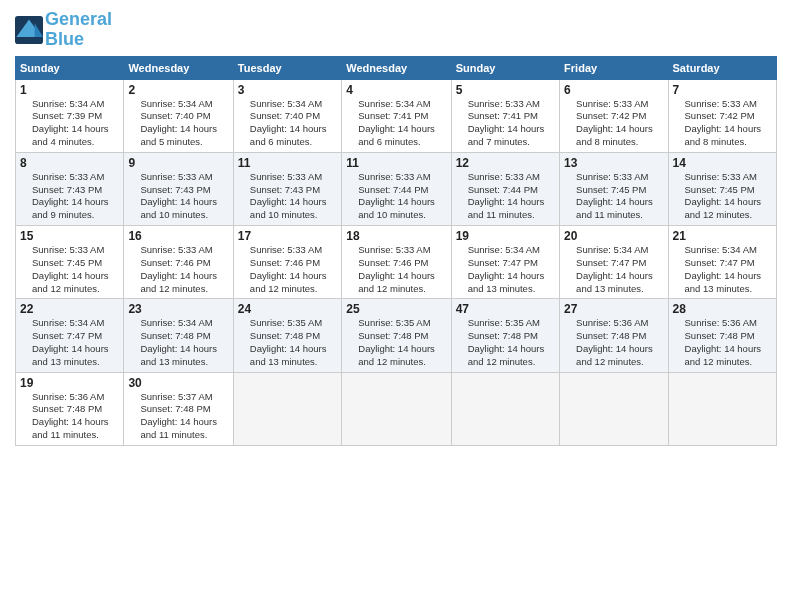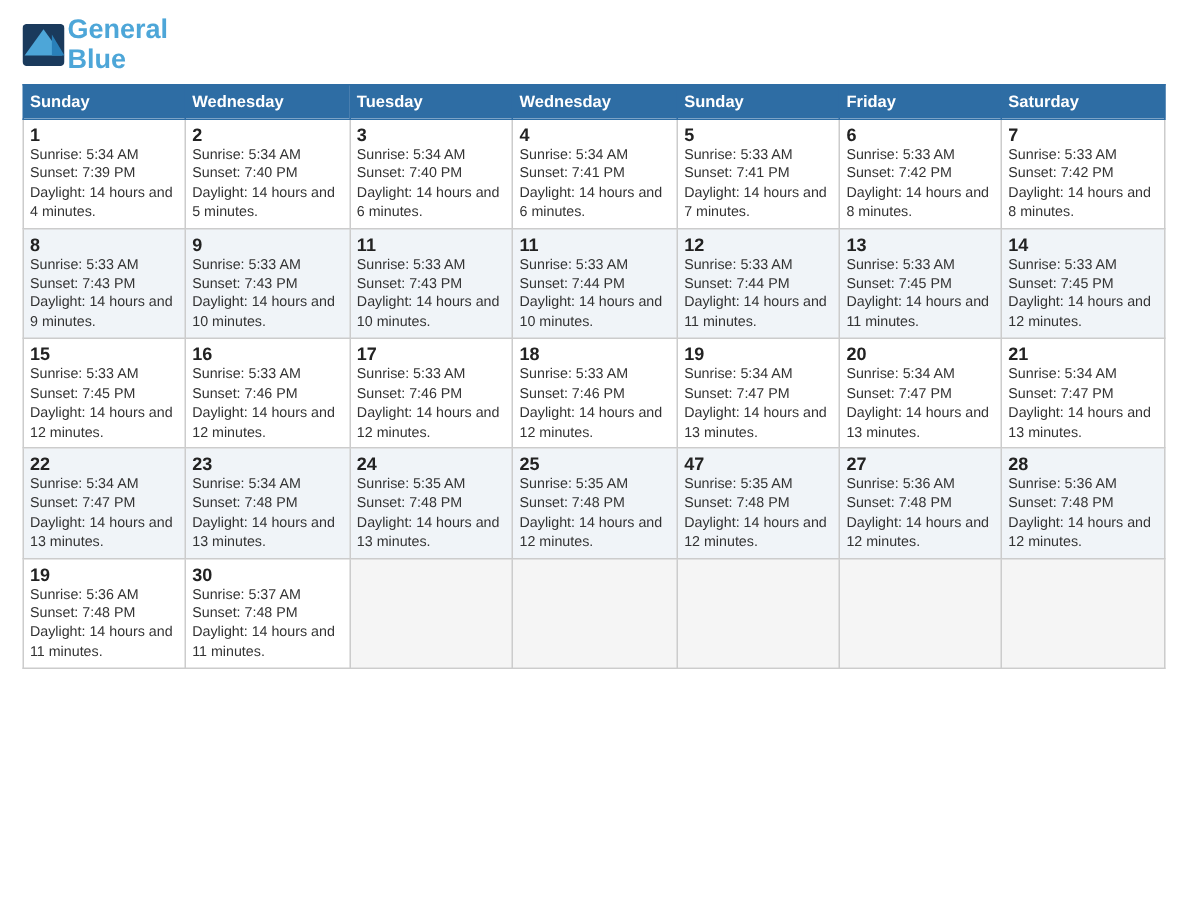--- a/index.html
+++ b/index.html
@@ -81,20 +81,21 @@
     .day-num {
       font-size: 12px;
       font-weight: bold;
       color: #222;
       display: block;
       margin-bottom: 1px;
     }
     .day-info {
       color: #333;
       line-height: 1.35;
+      margin-left: 12px;
     }
     .empty-cell {
       background: #f5f5f5 !important;
     }
   </style>
 </head>
 <body>
 <div class="page">
 
   <div class="header">

